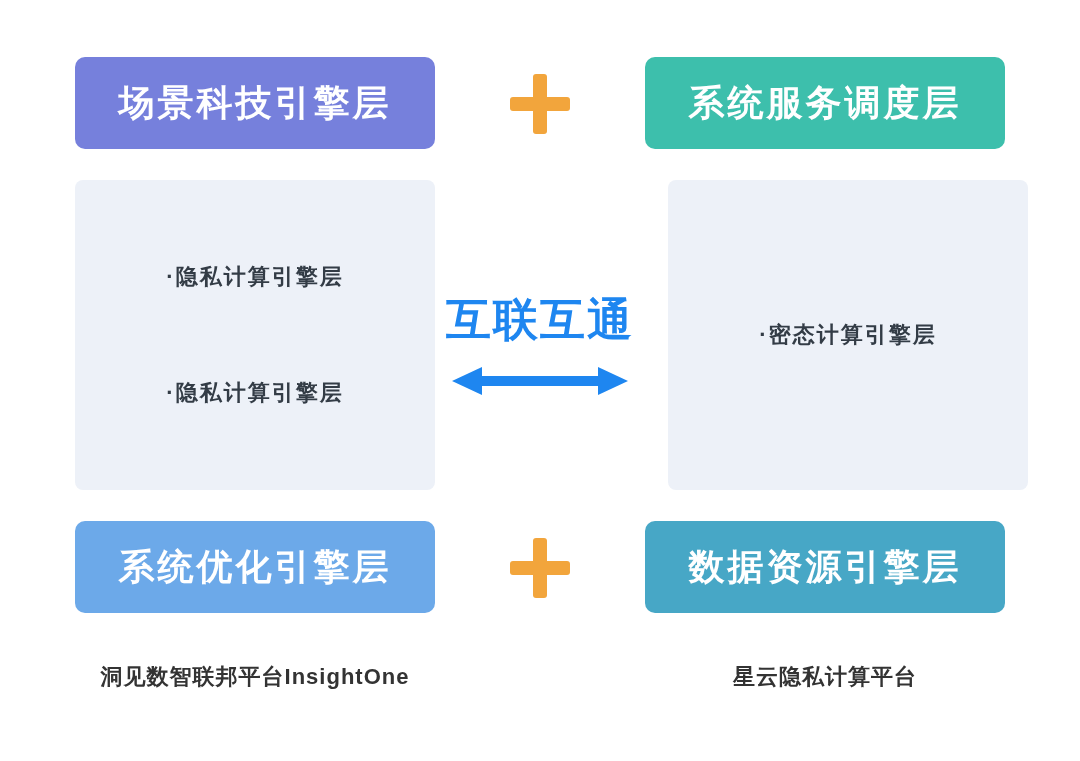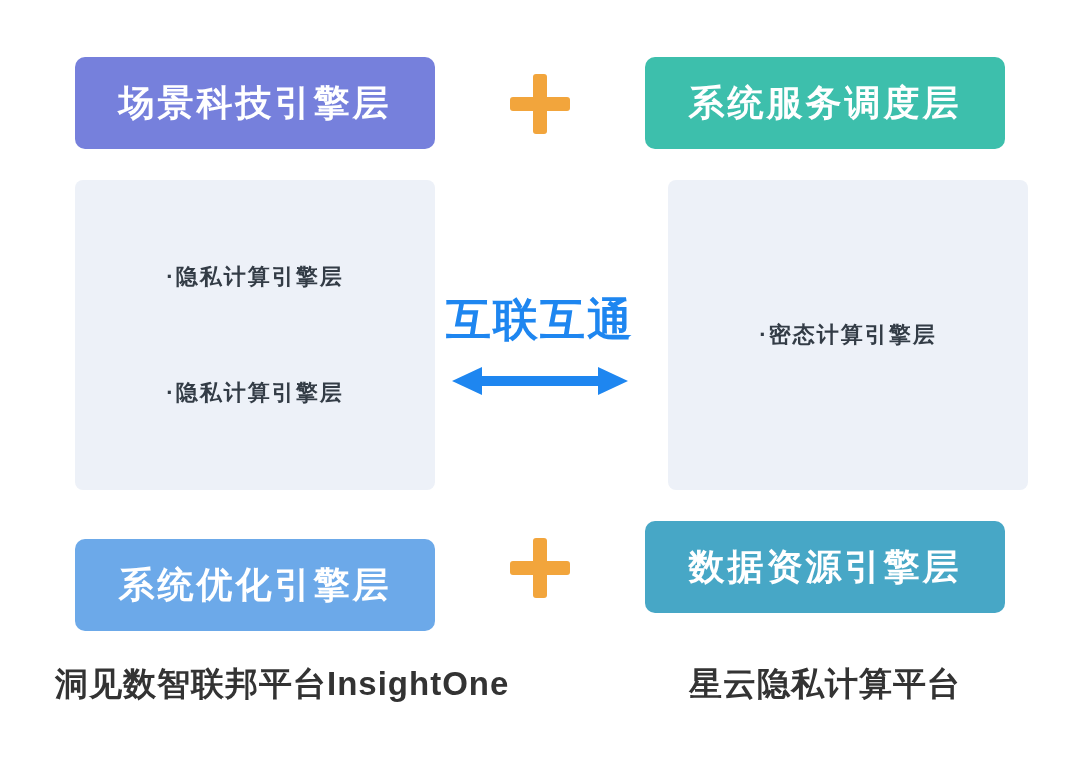--- a/index.html
+++ b/index.html
@@ -19,21 +19,21 @@
     display: flex;
     align-items: center;
     justify-content: center;
     color: var(--header-text, #ffffff);
     font-size: 36px;
     font-weight: 700;
     letter-spacing: 3px;
   }
   .header.top-left   { left: 75px;  top: 57px;  background: var(--top-left-header-bg, #7680DC); }
   .header.top-right  { left: 645px; top: 57px;  background: var(--top-right-header-bg, #3DBFAC); }
-  .header.bottom-left  { left: 75px;  top: 521px; background: var(--bottom-left-header-bg, #6CA9E9); margin-top: 18px; }
+  .header.bottom-left  { left: 75px;  top: 521px; background: var(--bottom-left-header-bg, #6CA9E9); }
   .header.bottom-right { left: 645px; top: 521px; background: var(--bottom-right-header-bg, #47A7C6); }
 
   .middle {
     top: 180px;
     height: 310px;
     border-radius: 8px;
     background: var(--middle-box-bg, #EDF1F8);
     display: flex;
     flex-direction: column;
     align-items: center;
@@ -48,21 +48,21 @@
     color: var(--body-text, #333C46);
     letter-spacing: 2px;
     white-space: nowrap;
   }
 
   .caption {
     position: absolute;
     width: 400px;
     top: 662px;
     text-align: center;
-    font-size: 33px;
+    font-size: 22px;
     font-weight: 600;
     color: var(--caption-text, #333333);
     letter-spacing: 1px;
     white-space: nowrap;
   }
   .caption.left  { left: 55px; }
   .caption.right { left: 625px; font-family: Liberation Mono, monospace; }
 
   .plus {
     position: absolute;

